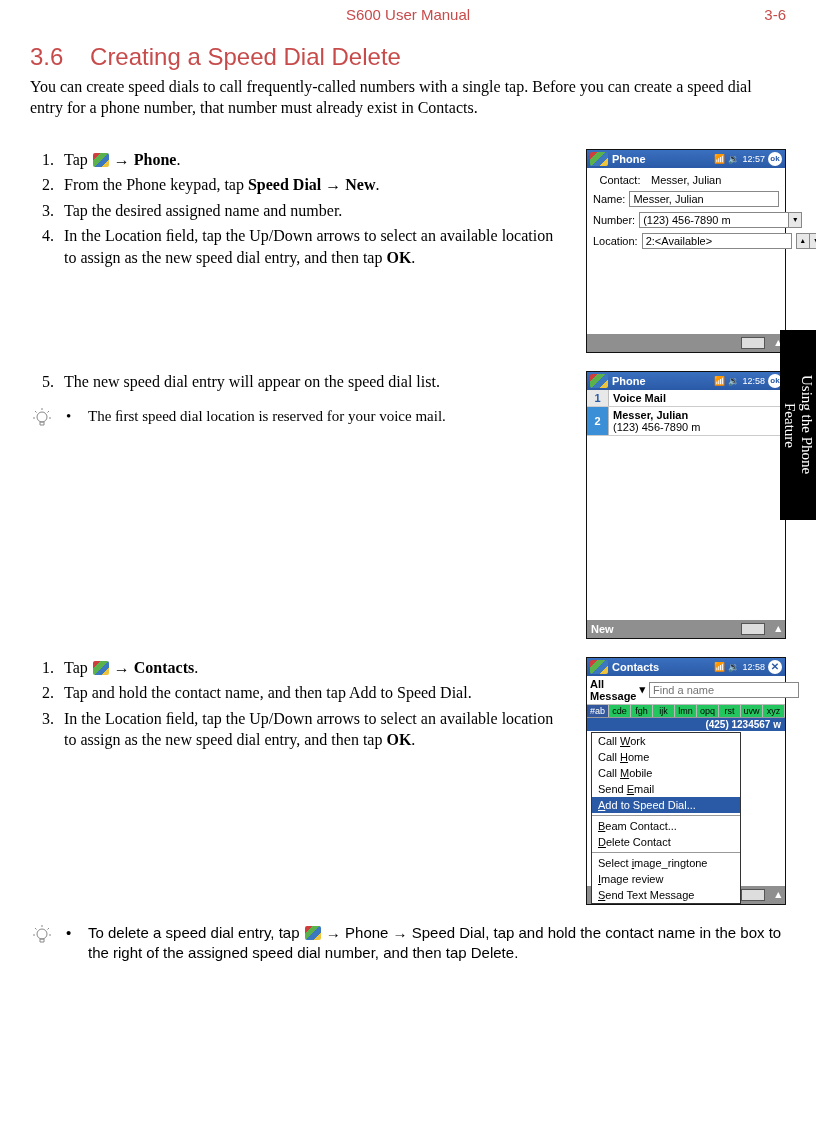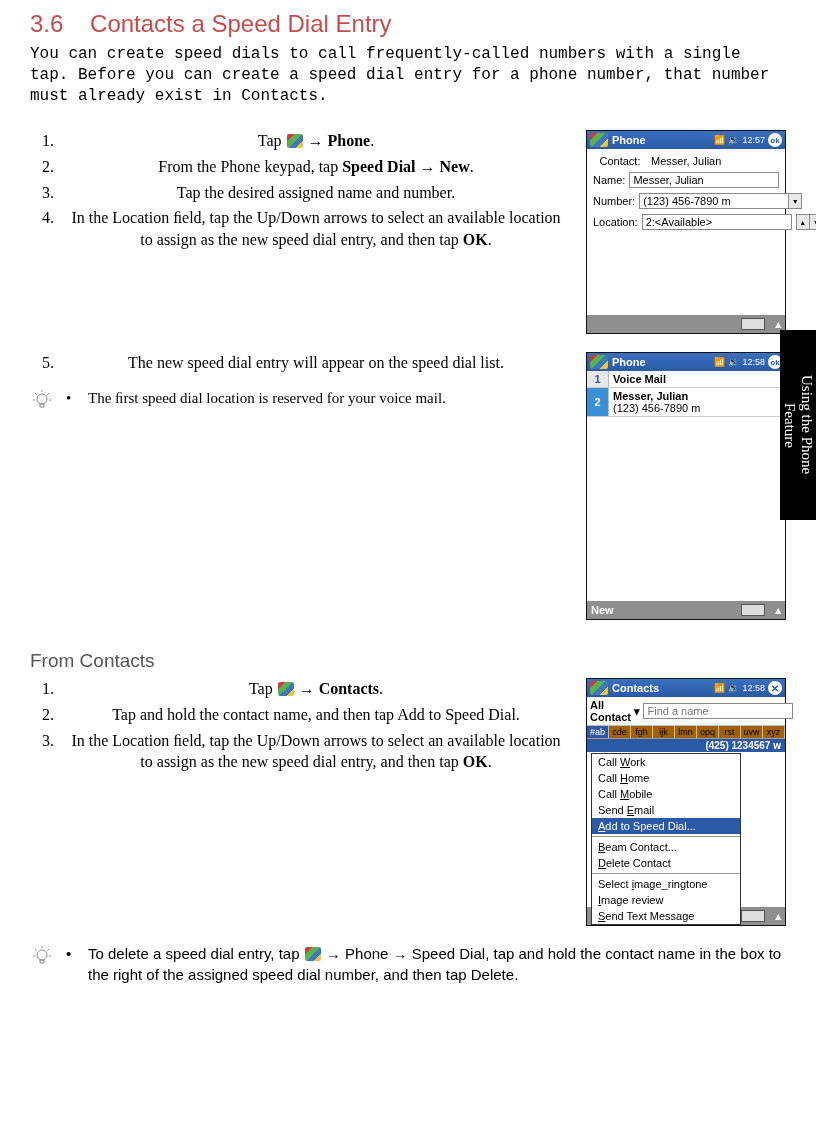--- a/index.html
+++ b/index.html
@@ -39,22 +39,21 @@
   .section-heading {
     font-family: Arial, sans-serif;
     font-size: 24px;
     color: #c74b4b;
     margin: 10px 0 6px 0;
     font-weight: normal;
   }
   .intro {
     font-size: 16px;
     line-height: 1.3;
-    margin-bottom: 24px;
-    font-family: Liberation Mono, monospace;
+    margin-bottom: 30px;
   }
   .subheading {
     font-family: Arial, sans-serif;
     font-size: 19px;
     color: #555;
     margin: 30px 0 6px 0;
   }
   .two-col {
     display: flex;
     align-items: flex-start;
@@ -62,21 +61,21 @@
     margin-bottom: 18px;
   }
   .left-col { flex: 1; }
   .right-col { flex: 0 0 200px; }
   ol.steps {
     margin: 0 0 8px 0;
     padding-left: 28px;
     font-size: 16px;
     line-height: 1.35;
   }
-  ol.steps li { margin-bottom: 4px; padding-left: 6px; text-align: center; }
+  ol.steps li { margin-bottom: 4px; padding-left: 6px; }
   .note-row {
     display: flex;
     align-items: flex-start;
     gap: 12px;
     font-size: 15px;
     line-height: 1.35;
     margin-top: 14px;
   }
   .note-row.sans { font-family: Arial, sans-serif; }
   .bulb {
@@ -163,21 +162,21 @@
 
   
   .contacts-filter {
     display:flex;align-items:center;padding:2px 3px;border-bottom:1px solid #bbb;gap:4px;
     background:#fff;
   }
   .dropdown-pill {
     font-weight:bold;font-size:11px;display:flex;align-items:center;gap:3px;
   }
   .alpha-row {
-    display:flex;border-bottom:1px solid #999;font-size:9px;background:#a16207;
+    display:flex;border-bottom:1px solid #999;font-size:9px;background:#22c55e;
   }
   .alpha-row span {
     flex:1;text-align:center;border-right:1px solid #bbb;padding:1px 0;
   }
   .alpha-row span.sel { background:#33589e;color:#fff; }
 
   .ctx {
     position:relative;height:168px;background:#fff;
   }
   .ctx-row {
@@ -206,23 +205,27 @@
     font-size:15px;
     text-align:center;
     line-height:1.15;
   }
 </style>
 </head>
 <body>
 
 <div class="page">
 
+  <div class="header-row">
+    <span class="header-title">S600 User Manual</span>
+    <span class="page-number">3-6</span>
+  </div>
 
   <h2 class="section-heading">
-    <span>3.6</span>&nbsp;&nbsp;&nbsp;&nbsp;<span>Contacts a Speed Dial Entry</span>
+    <span>3.6</span>&nbsp;&nbsp;&nbsp;&nbsp;<span>Creating a Speed Dial Delete</span>
   </h2>
   <div class="intro">You can create speed dials to call frequently-called numbers with a single tap. Before you can create a speed dial entry for a phone number, that number must already exist in Contacts.</div>
 
 
   <div class="two-col">
     <div class="left-col">
       <ol class="steps" id="fp-steps">
           <li>Tap <span class="start-flag"></span> → <strong>Phone</strong>.</li>
           <li>From the Phone keypad, tap <strong>Speed Dial → New</strong>.</li>
           <li>Tap the desired assigned name and number.</li>
@@ -324,21 +327,20 @@
           </div>
         <div class="bottombar">
             <span>New</span>
             <span class="kbd"></span>
             <span>▴</span>
           </div>
       </div>
     </div>
   </div>
 
-  <div class="subheading">From Contacts</div>
 
   <div class="two-col">
     <div class="left-col">
       <ol class="steps" id="fc-steps">
           <li>Tap <span class="start-flag"></span> → <strong>Contacts</strong>.</li>
           <li>Tap and hold the contact name, and then tap Add to Speed Dial.</li>
           <li>In the Location ﬁeld, tap the Up/Down arrows to select an available location to assign as the new speed dial entry, and then tap <strong>OK</strong>.</li>
         </ol>
     </div>
     <div class="right-col">
@@ -349,21 +351,21 @@
           <span class="app">Contacts</span>
           <span class="icons">
             <span>📶</span>
             <span>🔉</span>
             <span>12:58</span>
             <span class="x">✕</span>
           </span>
         </div>
         <div class="contacts-filter">
           <span class="dropdown-pill">
-              <span>All Contact</span>
+              <span>All Message</span>
               <span>▾</span>
             </span>
           <input class="inp" style="flex: 1 1 0%;" placeholder="Find a name">
         </div>
         <div class="alpha-row" id="alpharow">
             <span class="sel">#ab</span>
             <span>cde</span>
             <span>fgh</span>
             <span>ijk</span>
             <span>lmn</span>

